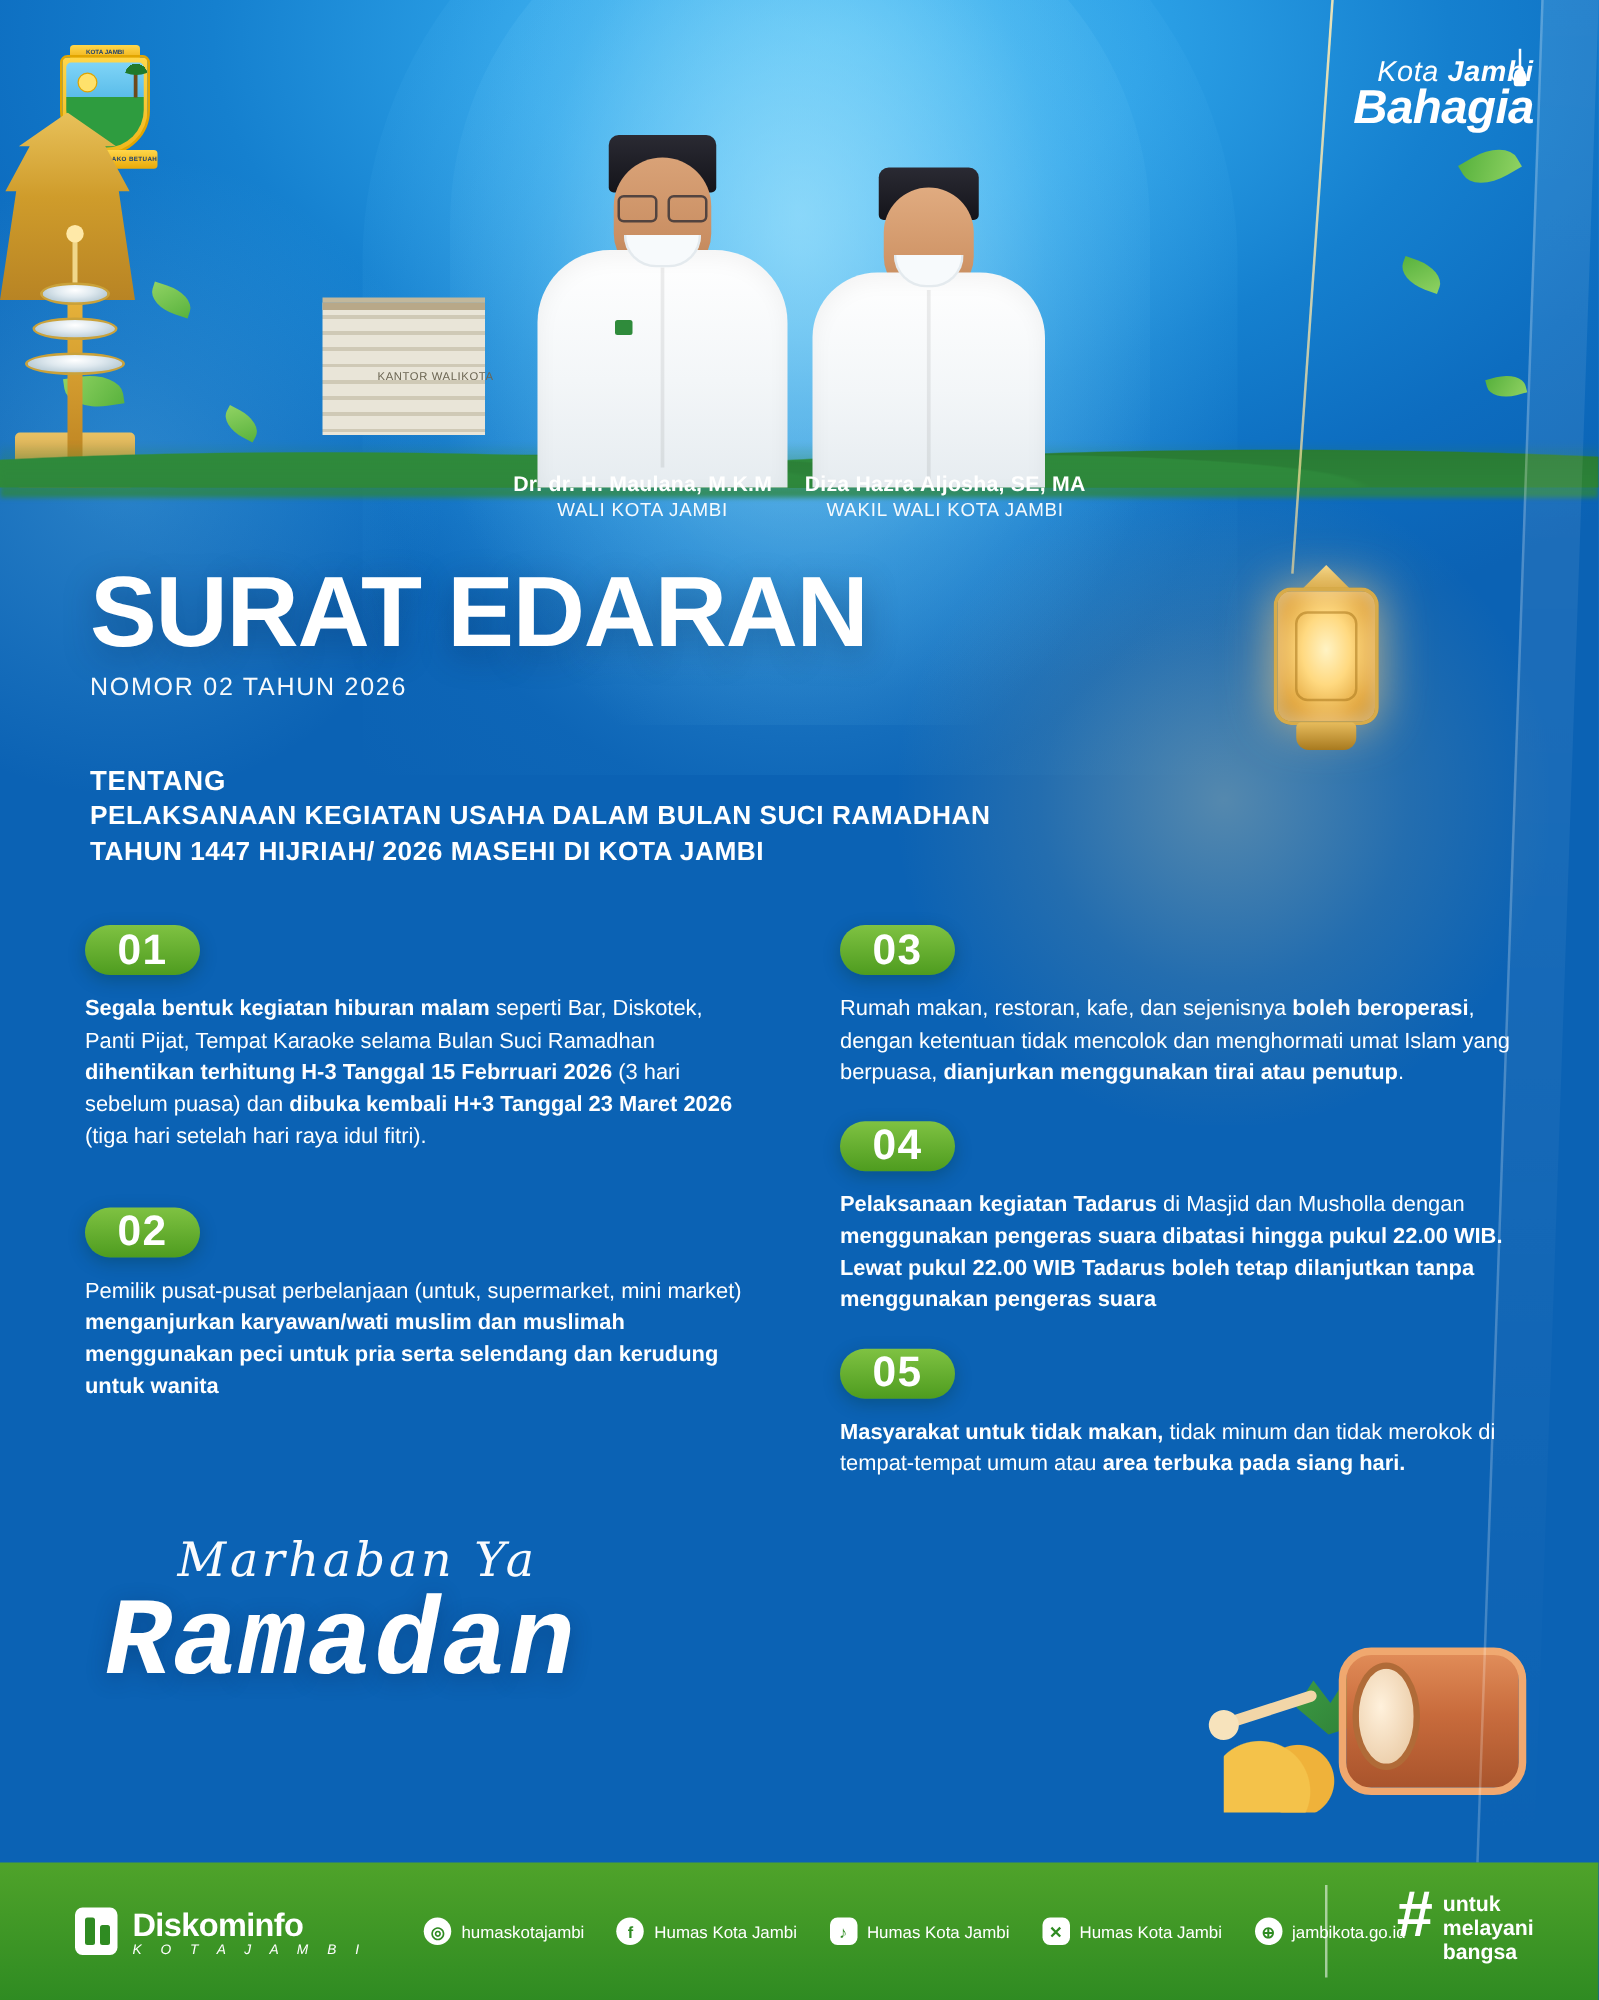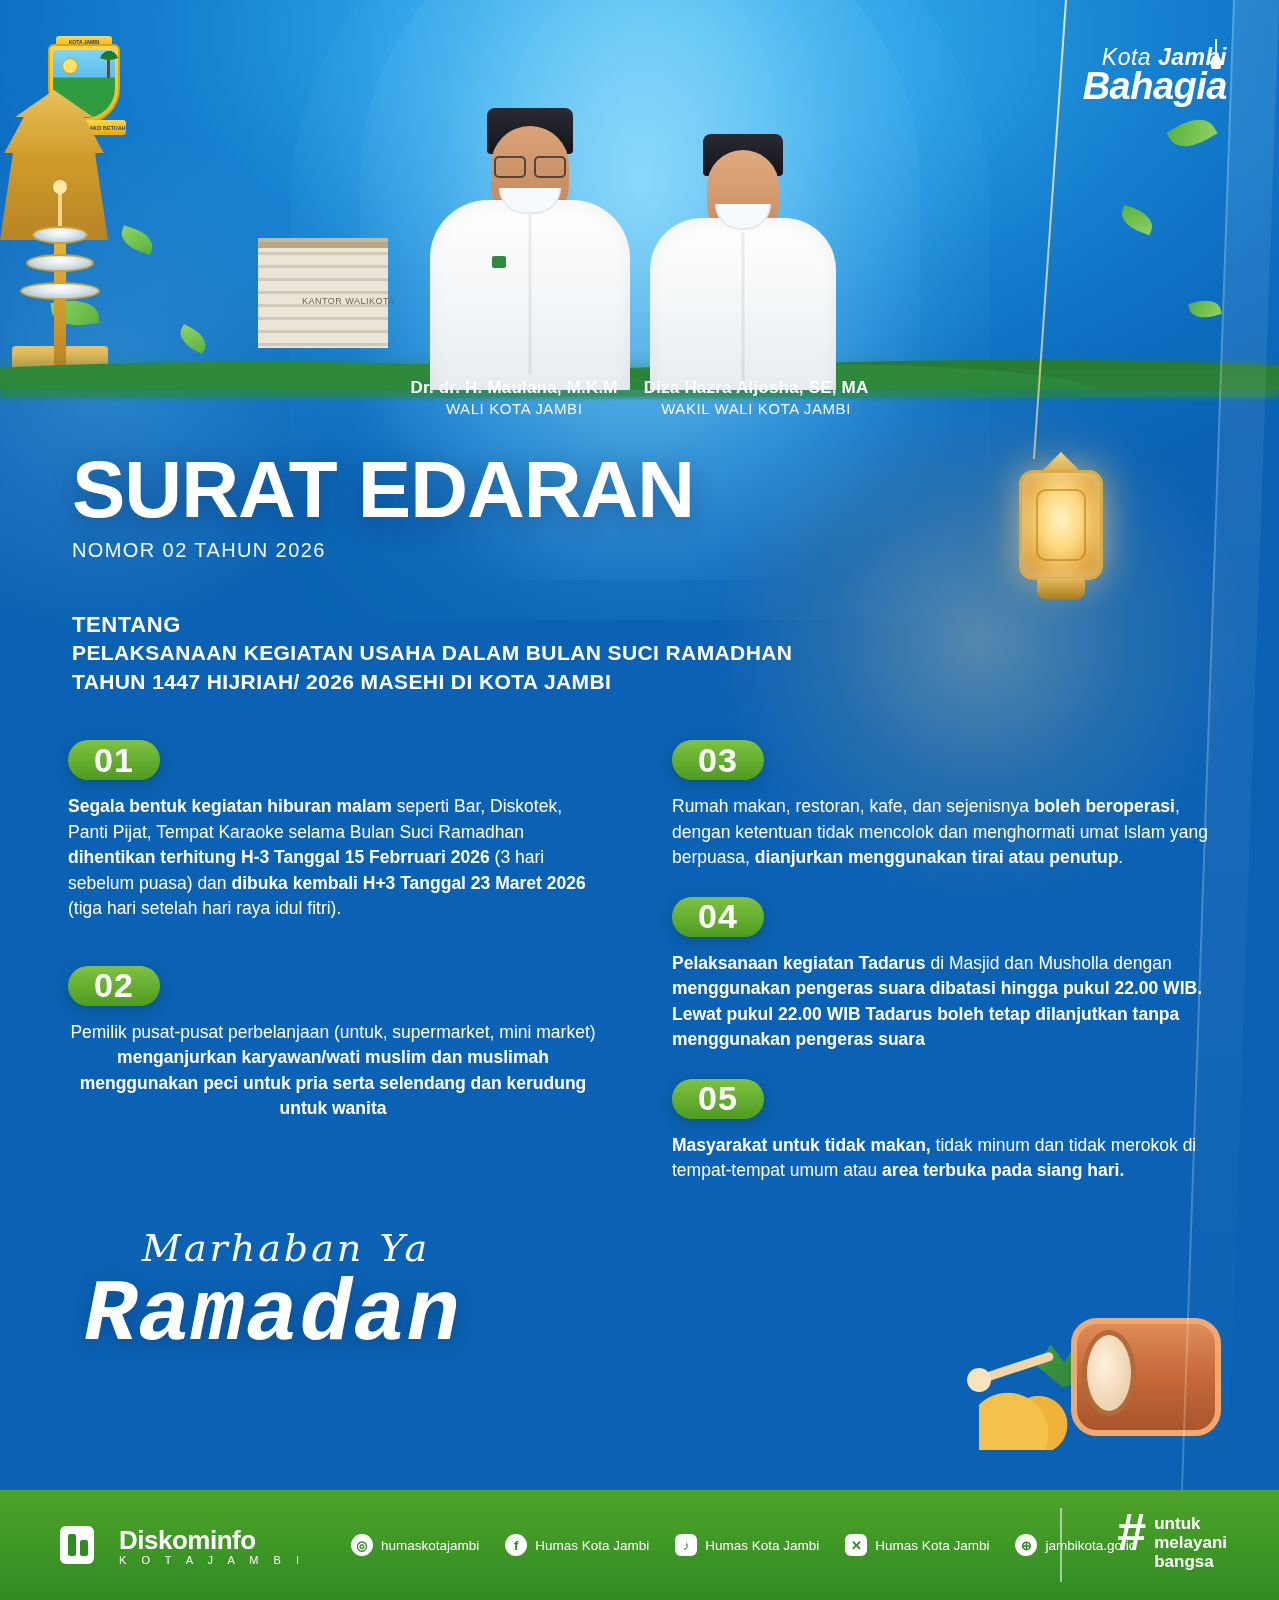--- a/index.html
+++ b/index.html
@@ -344,33 +344,33 @@
   
   .footer {
     position:absolute; left:0; bottom:0; width:1279px; height: 110px;
     background: linear-gradient(180deg,#4fa32a 0%, #2f8b22 100%);
     display:flex; align-items:center;
   }
   .footer .divider {
     position:absolute; left: 1060px; top: 18px; width: 2px; height: 74px;
     background: rgba(255,255,255,.55);
   }
-  .dis-logo { display:flex; align-items:center; gap: 25px; margin-left: 44px; color:#fff;padding-left:16px; }
+  .dis-logo { display:flex; align-items:center; gap: 12px; margin-left: 44px; color:#fff;padding-left:16px; }
   .dis-mark {
     width: 34px; height: 38px; border-radius: 6px;
     background: #fff; position:relative;
   }
   .dis-mark:before {
     content:''; position:absolute; left:8px; top:8px; width:8px; height:22px; background:#2f8b22; border-radius:2px;
   }
   .dis-mark:after {
     content:''; position:absolute; left:20px; top:14px; width:8px; height:16px; background:#2f8b22; border-radius:2px;
   }
   .dis-text .d1 { font-size: 26px; font-weight: 800; letter-spacing: -.5px; }
-  .dis-text .d2 { font-size: 11px; letter-spacing: 6px; margin-top: -2px; }
+  .dis-text .d2 { font-size: 11px; letter-spacing: 6px; margin-top: -2px; font-style: italic; }
 
   .socials { display:flex; align-items:center; gap: 26px; margin-left: 46px; color:#fff; }
   .soc { display:flex; align-items:center; gap: 8px; font-size: 13.5px; }
   .sic {
     width: 22px; height: 22px; border-radius: 6px; background:#fff; color:#2f8b22;
     display:flex; align-items:center; justify-content:center; font-size: 13px; font-weight: 700;
   }
   .sic.circle { border-radius: 50%; }
 
   .bmb { position:absolute; right: 52px; top: 22px; color:#fff; display:flex; align-items:flex-start; gap:8px;}
@@ -483,21 +483,21 @@
     <div class="l">PELAKSANAAN KEGIATAN USAHA DALAM BULAN SUCI RAMADHAN</div>
     <div class="l">TAHUN 1447 HIJRIAH/ 2026 MASEHI DI KOTA JAMBI</div>
   </div>
 
   <div class="cols">
     <div class="col-l">
       <div class="item">
         <div class="num">01</div>
         <p><b>Segala bentuk kegiatan hiburan malam </b><span>seperti Bar, Diskotek, Panti Pijat, Tempat Karaoke selama Bulan Suci Ramadhan </span><b>dihentikan terhitung H-3 Tanggal 15 Febrruari 2026 </b><span>(3 hari sebelum puasa) dan </span><b>dibuka kembali H+3 Tanggal 23 Maret 2026 </b><span>(tiga hari setelah hari raya idul fitri).</span></p>
       </div>
-      <div class="item" style="margin-top:44px;text-align:center;">
+      <div class="item" style="margin-top:44px;">
         <div class="num">02</div>
         <p><span>Pemilik pusat-pusat perbelanjaan (untuk, supermarket, mini market) </span><b>menganjurkan karyawan/wati muslim dan muslimah menggunakan peci untuk pria serta selendang dan kerudung untuk wanita</b></p>
       </div>
     </div>
 
     <div class="col-r">
       <div class="item">
         <div class="num">03</div>
         <p><span>Rumah makan, restoran, kafe, dan sejenisnya </span><b>boleh beroperasi</b><span>, dengan ketentuan tidak mencolok dan menghormati umat Islam yang berpuasa, </span><b>dianjurkan menggunakan tirai atau penutup</b><span>.</span></p>
       </div>

